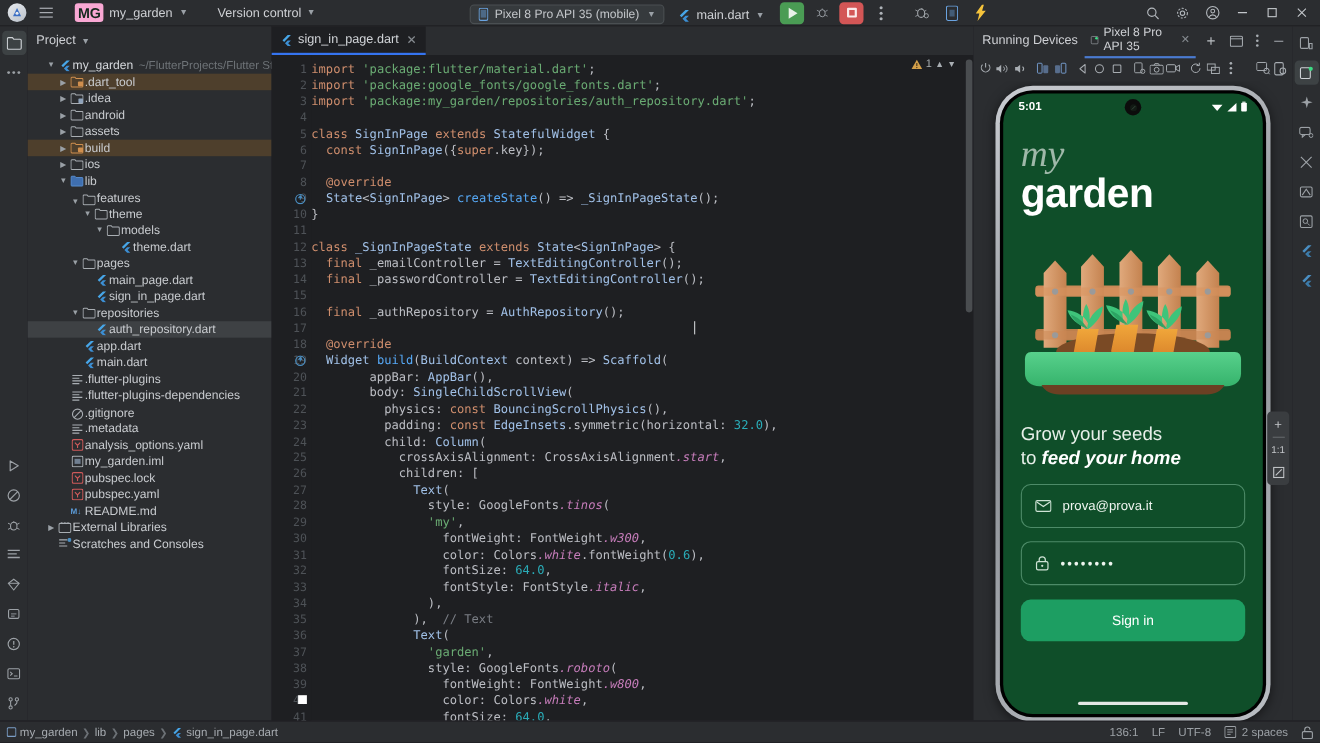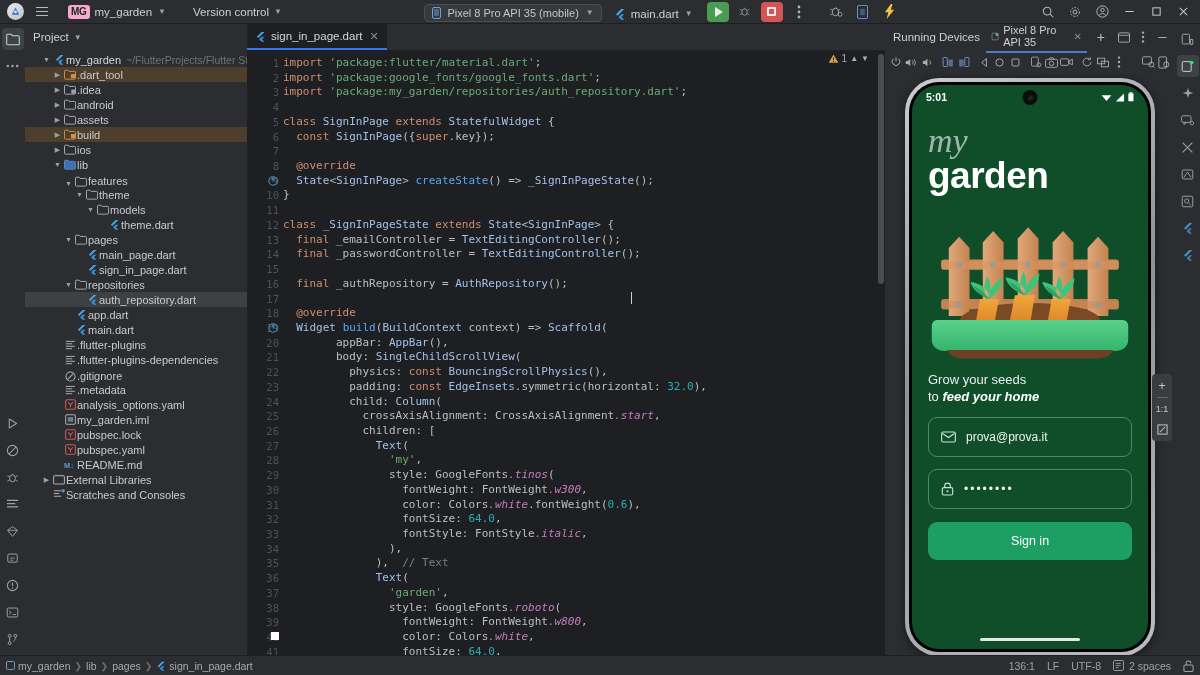--- a/index.html
+++ b/index.html
@@ -22,21 +22,21 @@
   .logo-circle {
     width:17px;height:17px;border-radius:50%;
     background:linear-gradient(145deg,#e9ecf0,#b9c0c9);
     display:flex;align-items:center;justify-content:center;margin:0 5px 0 3px;
   }
   .logo-circle svg { width:11px;height:11px; }
   .hamb { width:22px;height:22px;display:flex;align-items:center;justify-content:center;border-radius:3px;}
   .hamb span{display:block;width:12px;height:1.5px;background:#b6bac0;box-shadow:0 4px 0 #b6bac0,0 -4px 0 #b6bac0;}
   .proj-chip { display:flex;align-items:center;gap:5px;padding:2px 7px;border-radius:4px;margin-left:6px;}
   .mg-badge{
-    background:#f9a8d4;color:#14281d;font-size:10px;font-weight:bold;
+    background:#f9a8d4;color:#14281d;font-size:13px;font-weight:bold;
     border-radius:3px;padding:1px 3px;letter-spacing:-0.3px;line-height:1.2;
   }
   .cap { font-size:11.5px; color:#ced0d4; }
   .chev { font-size:8px; color:#9aa0a6; margin-left:1px;}
   .vcs { padding:2px 8px;border-radius:4px;margin-left:10px;display:flex;align-items:center;gap:4px;}
   .tb-center { flex:1; display:flex; align-items:flex-end; justify-content:center; gap:5px;}
   .dev-select {
     display:flex;align-items:center;gap:6px;background:#363a3d;border:1px solid #4a4f52;
     border-radius:4px;padding:2px 7px;font-size:11px;color:#c3c6ca;
   }
@@ -126,21 +126,21 @@
   .statusbar{height:24px;display:flex;align-items:center;padding:0 14px;position:relative;flex:0 0 24px;}
   .sb-time{font-size:10.5px;color:#fff;font-weight:bold;}
   .punch{position:absolute;left:50%;transform:translateX(-50%);top:5px;width:15px;height:15px;border-radius:50%;background:#0c0c0c;
          display:flex;align-items:center;justify-content:center;}
   .sb-icons{margin-left:auto;display:flex;align-items:center;gap:3px;}
   .appbody{flex:1;padding:0 16px;display:flex;flex-direction:column;overflow:hidden;}
   .t-my{font-family:"Liberation Serif",serif;font-style:italic;font-size:34px;
         color:rgba(255,255,255,.6);line-height:1.05;margin-top:14px;font-weight:300;}
   .t-garden{font-size:37px;font-weight:bold;color:#fff;line-height:1.0;margin-top:-2px;letter-spacing:-0.5px;}
   .illus{margin:10px 0 0;height:160px;position:relative;}
-  .tagline{margin-top:8px;font-size:13px;color:#e7efe9;line-height:1.3;}
+  .tagline{margin-top:20px;font-size:17px;color:#e7efe9;line-height:1.3;}
   .tagline i{font-weight:bold;font-style:italic;color:#fff;}
   .field{height:40px;border:1px solid #4d8b68;border-radius:9px;display:flex;align-items:center;
          gap:10px;padding:0 12px;margin-top:12px;}
   .field .val{font-size:12px;color:#eef5ef;}
   .dots{letter-spacing:2px;font-size:12px;color:#eef5ef;}
   .signin{height:38px;background:#1d9e62;border-radius:9px;display:flex;align-items:center;
           justify-content:center;margin-top:13px;color:#fff;font-size:12.5px;}
   .navbar{height:20px;display:flex;align-items:center;justify-content:center;flex:0 0 20px;}
   .navpill{width:100px;height:3px;border-radius:2px;background:#e4e8e5;}
 
@@ -746,22 +746,22 @@
             <div class="cl"><span class="p">  </span><span class="k">@override</span></div>
             <div class="cl"><span class="p">  </span><span class="t">Widget</span><span class="p"> </span><span class="fn">build</span><span class="p">(</span><span class="t">BuildContext</span><span class="p"> context) =&gt; </span><span class="t">Scaffold</span><span class="p">(</span></div>
             <div class="cl"><span class="p">        appBar: </span><span class="t">AppBar</span><span class="p">(),</span></div>
             <div class="cl"><span class="p">        body: </span><span class="t">SingleChildScrollView</span><span class="p">(</span></div>
             <div class="cl"><span class="p">          physics: </span><span class="k">const</span><span class="p"> </span><span class="t">BouncingScrollPhysics</span><span class="p">(),</span></div>
             <div class="cl"><span class="p">          padding: </span><span class="k">const</span><span class="p"> </span><span class="t">EdgeInsets</span><span class="p">.symmetric(horizontal: </span><span class="n">32.0</span><span class="p">),</span></div>
             <div class="cl"><span class="p">          child: </span><span class="t">Column</span><span class="p">(</span></div>
             <div class="cl"><span class="p">            crossAxisAlignment: </span><span class="p">CrossAxisAlignment</span><span class="f">.start</span><span class="p">,</span></div>
             <div class="cl"><span class="p">            children: [</span></div>
             <div class="cl"><span class="p">              </span><span class="t">Text</span><span class="p">(</span></div>
+            <div class="cl"><span class="p">                style: </span><span class="p">GoogleFonts</span><span class="f">.tinos</span><span class="p">(</span></div>
             <div class="cl"><span class="p">                </span><span class="s">'my'</span><span class="p">,</span></div>
-            <div class="cl"><span class="p">                style: </span><span class="p">GoogleFonts</span><span class="f">.tinos</span><span class="p">(</span></div>
             <div class="cl"><span class="p">                  fontWeight: </span><span class="p">FontWeight</span><span class="f">.w300</span><span class="p">,</span></div>
             <div class="cl"><span class="p">                  color: </span><span class="p">Colors</span><span class="f">.white</span><span class="p">.fontWeight(</span><span class="n">0.6</span><span class="p">),</span></div>
             <div class="cl"><span class="p">                  fontSize: </span><span class="n">64.0</span><span class="p">,</span></div>
             <div class="cl"><span class="p">                  fontStyle: </span><span class="p">FontStyle</span><span class="f">.italic</span><span class="p">,</span></div>
             <div class="cl"><span class="p">                ),</span></div>
             <div class="cl"><span class="p">              ),  </span><span class="c">// Text</span></div>
             <div class="cl"><span class="p">              </span><span class="t">Text</span><span class="p">(</span></div>
             <div class="cl"><span class="p">                </span><span class="s">'garden'</span><span class="p">,</span></div>
             <div class="cl"><span class="p">                style: </span><span class="p">GoogleFonts</span><span class="f">.roboto</span><span class="p">(</span></div>
             <div class="cl"><span class="p">                  fontWeight: </span><span class="p">FontWeight</span><span class="f">.w800</span><span class="p">,</span></div>

